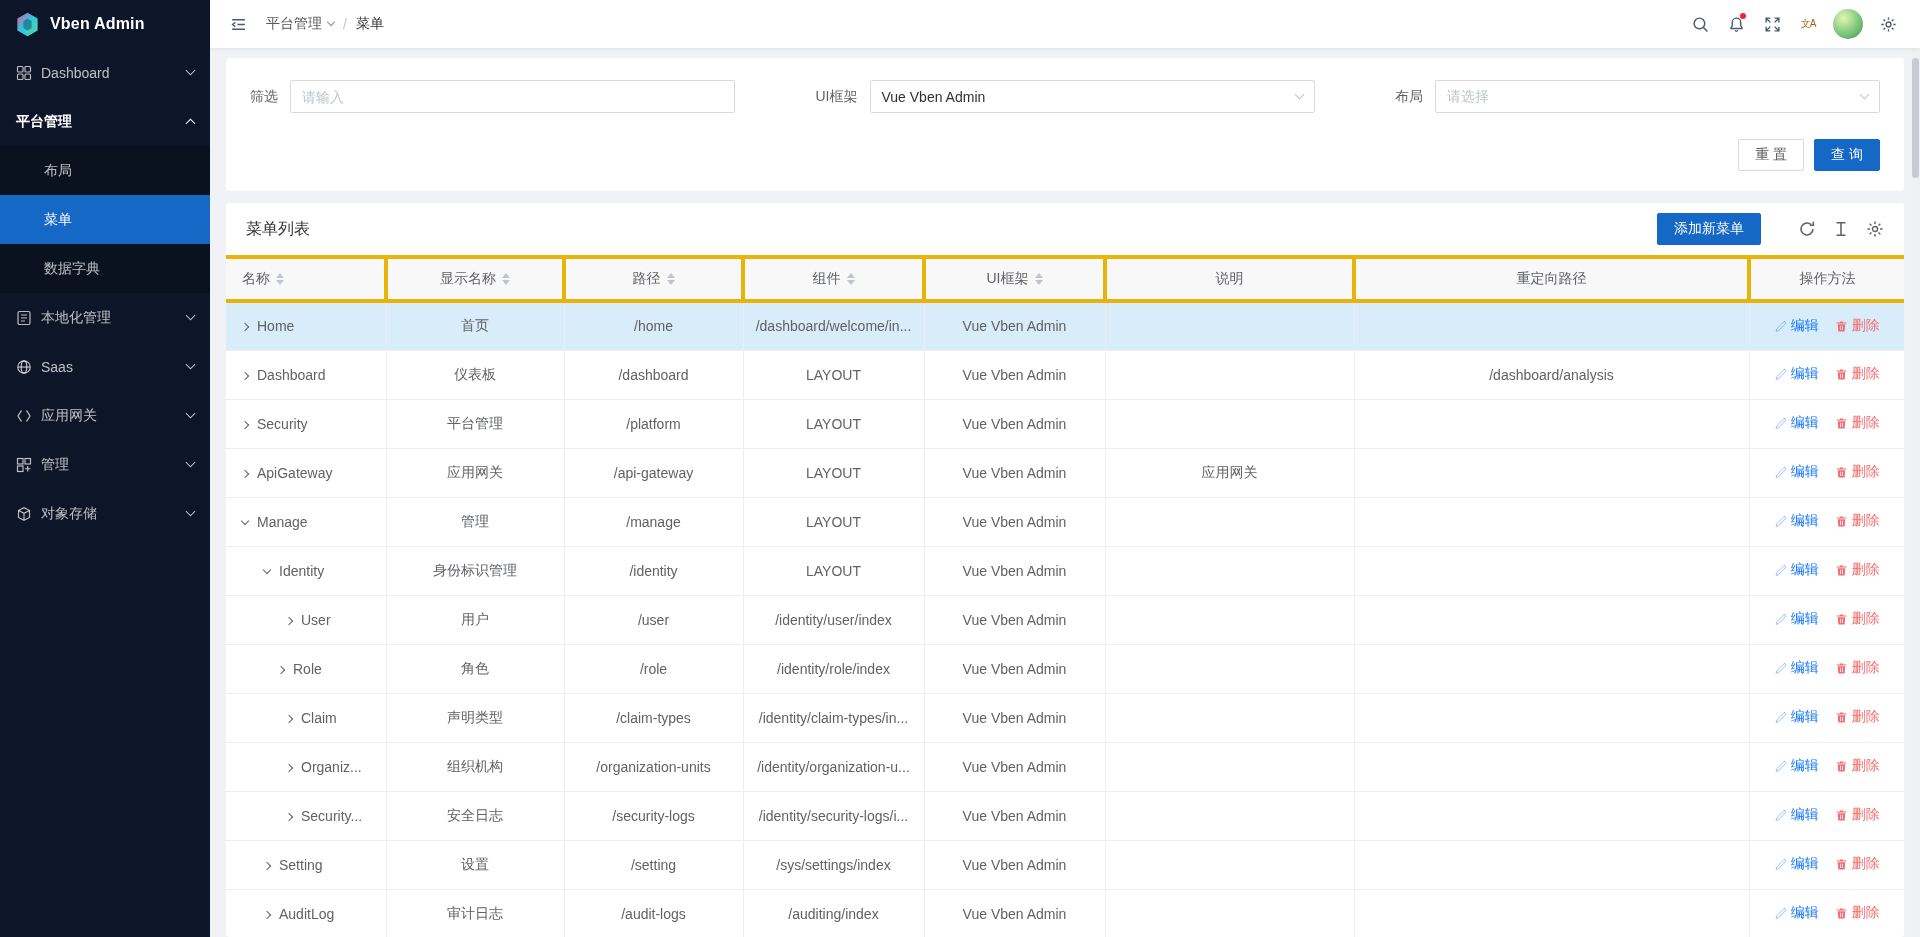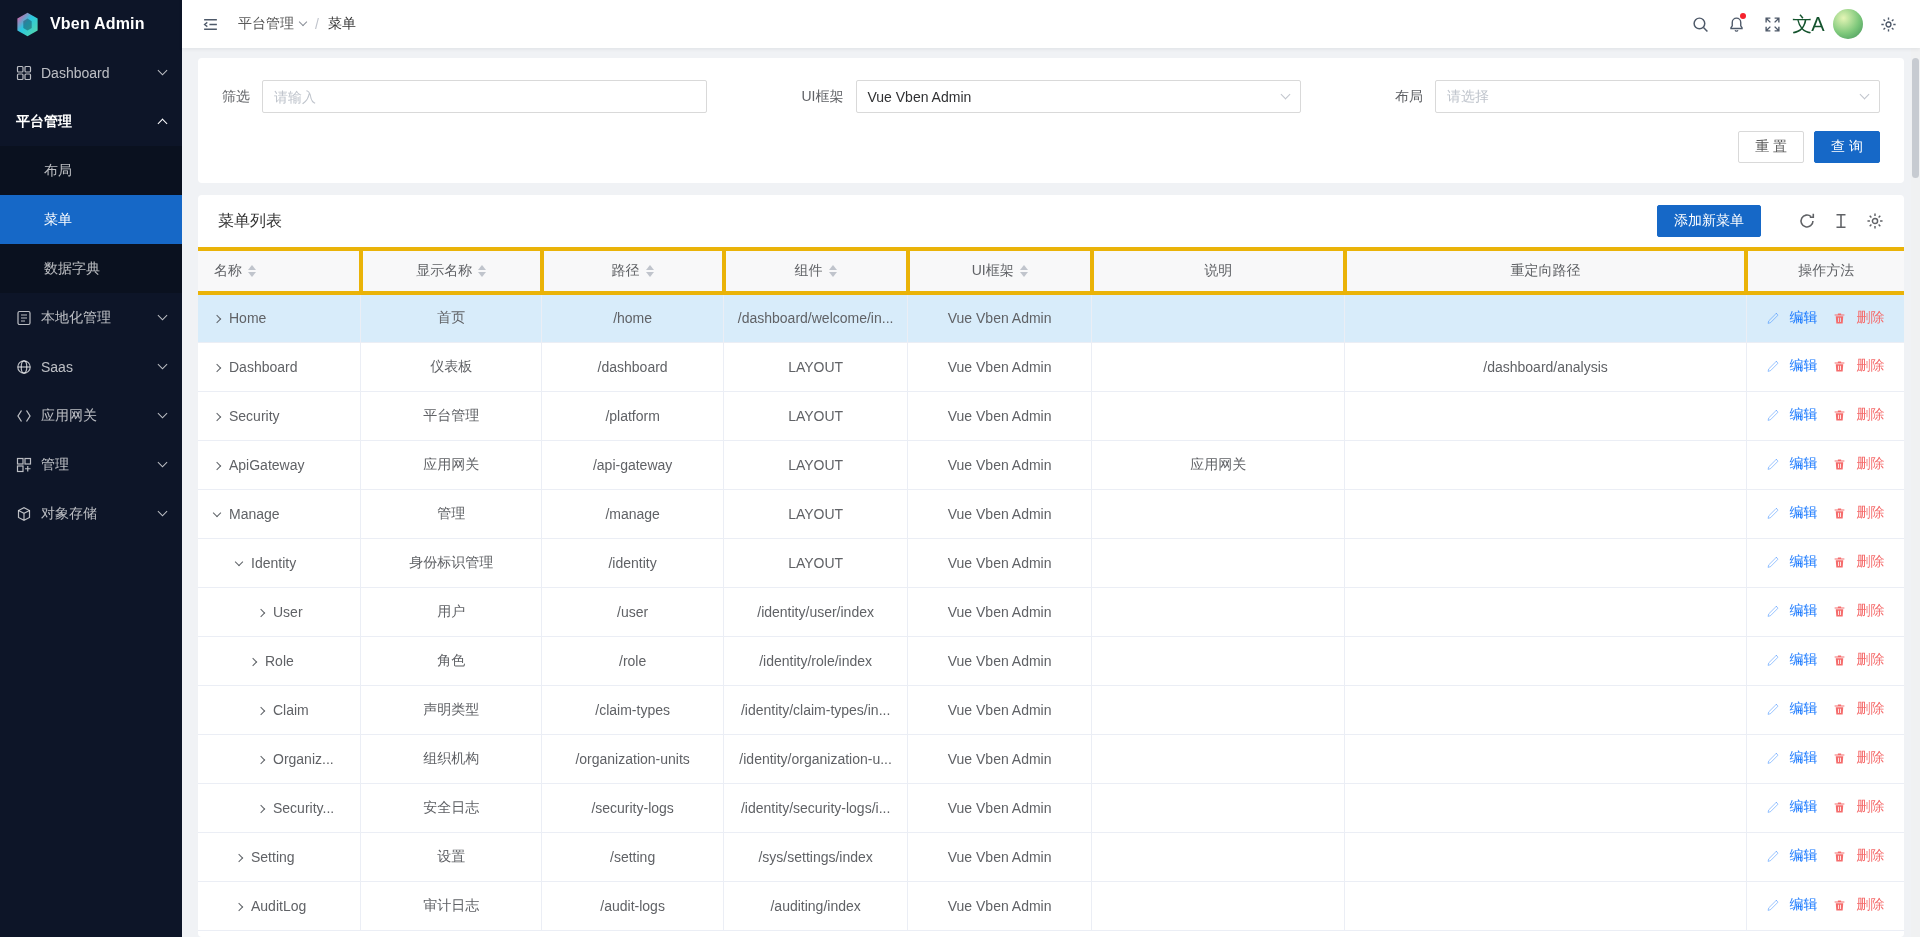--- a/index.html
+++ b/index.html
@@ -3,21 +3,21 @@
 <meta charset="utf-8">
 <style>
   *{box-sizing:border-box;margin:0;padding:0}
   html,body{width:1920px;height:937px;overflow:hidden}
   body{display:flex;font-family:"Liberation Sans","DejaVu Sans",sans-serif;font-size:14px;background:#f0f2f5;color:#303133}
   :root{
     --accent:#1668c7;--sidebar-bg:#0d1528;--submenu-bg:#0a111f;
     --selected-row:#d8ecfa;--edit:#1677ff;--delete:#f56c6c;
   }
   
-  .sidebar{width:182px;height:100%;background:var(--sidebar-bg);flex-shrink:0;display:flex;flex-direction:column}
+  .sidebar{width:210px;height:100%;background:var(--sidebar-bg);flex-shrink:0;display:flex;flex-direction:column}
   .logo{height:48px;display:flex;align-items:center;gap:9px;padding-left:14px;cursor:pointer}
   .logo svg{width:27px;height:27px}
   .logo-text{color:#fff;font-size:16px;font-weight:700;letter-spacing:.2px;white-space:nowrap}
   .menu{flex:1;overflow:hidden}
   .menu-item{position:relative;height:49px;display:flex;align-items:center;padding:0 34px 0 16px;color:rgba(255,255,255,.72);cursor:pointer;white-space:nowrap}
   .menu-item.active-section{color:#fff;font-weight:700}
   .mi-icon{width:16px;height:16px;margin-right:9px;display:inline-flex;flex-shrink:0}
   .mi-icon svg{width:16px;height:16px}
   .chev{position:absolute;right:16px;width:7px;height:7px;border-right:1.4px solid currentColor;border-bottom:1.4px solid currentColor}
   .chev.down{transform:rotate(45deg);margin-top:-4px}
@@ -30,38 +30,38 @@
   .topbar{height:48px;background:#fff;display:flex;align-items:center;justify-content:space-between;padding:0 16px 0 12px;box-shadow:0 1px 4px rgba(0,21,41,.08);position:relative;z-index:2}
   .tb-left{display:flex;align-items:center;gap:12px}
   .icon-btn{width:32px;height:32px;display:flex;align-items:center;justify-content:center;color:#4e5969;cursor:pointer;position:relative}
   .icon-btn svg{width:17px;height:17px}
   .breadcrumb{display:flex;align-items:center;gap:9px}
   .bc-parent{display:flex;align-items:center;gap:6px;cursor:pointer;color:#595959}
   .bc-caret{width:6px;height:6px;border-right:1.2px solid #8a8f99;border-bottom:1.2px solid #8a8f99;transform:rotate(45deg);margin-top:-4px}
   .bc-sep{color:#c0c4cc}
   .bc-current{color:#333}
   .tb-right{display:flex;align-items:center;gap:4px}
-  .trans-icon{font-size:20px;color:#14532d;letter-spacing:-1px}
+  .trans-icon{font-size:10px;color:#a16207;letter-spacing:-1px}
   .avatar{width:30px;height:30px;border-radius:50%;background:radial-gradient(circle at 35% 30%,#e4f5b5,#7cc77a 55%,#3f8f58);margin:0 5px;cursor:pointer;flex-shrink:0}
   .badge-dot{position:absolute;top:5px;right:6px;width:6px;height:6px;border-radius:50%;background:#f5222d}
   
   .content{flex:1;padding:10px 16px 0;overflow:hidden;display:flex;flex-direction:column}
   .card{background:#fff;border-radius:4px}
   .filter-card{padding:22px 24px 20px;margin-bottom:12px;flex-shrink:0}
   .filter-row{display:flex;justify-content:space-between;align-items:center}
   .field{display:flex;align-items:center}
   .field-label{color:#606266;margin-right:12px;white-space:nowrap}
   .control{width:445px;height:33px;border:1px solid #d9d9d9;border-radius:2px;display:flex;align-items:center;padding:0 11px;background:#fff;font-size:14px;font-family:inherit}
   input.control{outline:none;color:#303133}
   input.control::placeholder{color:#bfc4cc}
   .select{justify-content:space-between;cursor:pointer}
   .select .val{color:#303133}
   .select .val.placeholder{color:#bfc4cc}
   .sel-caret{width:7px;height:7px;border-right:1.3px solid #c0c4cc;border-bottom:1.3px solid #c0c4cc;transform:rotate(45deg);margin-top:-4px;flex-shrink:0}
-  .btn-row{display:flex;justify-content:flex-end;gap:10px;margin-top:18px}
+  .btn-row{display:flex;justify-content:flex-end;gap:10px;margin-top:26px}
   .btn{height:32px;padding:0 16px;border-radius:2px;border:1px solid #d9d9d9;background:#fff;color:#595959;font-size:14px;cursor:pointer;font-family:inherit}
   .btn.primary{background:var(--accent);border-color:var(--accent);color:#fff}
   
   .table-card{flex:1;display:flex;flex-direction:column;overflow:hidden}
   .card-head{height:52px;display:flex;align-items:center;justify-content:space-between;padding:0 20px;flex-shrink:0}
   .card-title{font-size:16px;color:#333}
   .head-right{display:flex;align-items:center;gap:37px}
   .toolbar-icons{display:flex;align-items:center;gap:16px;color:#606266}
   .tool-icon{width:18px;height:18px;cursor:pointer;display:flex}
   .tool-icon svg{width:18px;height:18px}
@@ -74,21 +74,21 @@
   td:last-child{border-right:none}
   tr.selected td{background:var(--selected-row)}
   .name-cell{text-align:left}
   .tchev{display:inline-block;width:6px;height:6px;border-right:1.3px solid #5f6368;border-bottom:1.3px solid #5f6368;transform:rotate(-45deg);margin-right:9px;vertical-align:1px;cursor:pointer}
   .tchev.expanded{transform:rotate(45deg);vertical-align:3px}
   .th-wrap{display:inline-flex;align-items:center}
   .sort{display:inline-flex;flex-direction:column;align-items:center;margin-left:6px}
   .sort i{display:block;width:0;height:0;border-left:4px solid transparent;border-right:4px solid transparent}
   .sort .s-up{border-bottom:5px solid #c0c4cc;margin-bottom:2px}
   .sort .s-down{border-top:5px solid #c0c4cc}
-  .action-link{display:inline-flex;align-items:center;gap:10px;cursor:pointer;font-size:14px}
+  .action-link{display:inline-flex;align-items:center;gap:4px;cursor:pointer;font-size:14px}
   .action-link svg{width:13px;height:13px}
   .edit{color:var(--edit);margin-right:16px}
   .delete{color:var(--delete)}
   
   .scroll-track{position:fixed;top:48px;right:0;bottom:0;width:9px;background:#f0f1f2}
   .scroll-thumb{position:fixed;top:58px;right:1px;width:7px;height:120px;border-radius:4px;background:#c7cbd1;cursor:pointer}
 </style>
 </head>
 <body>
 

